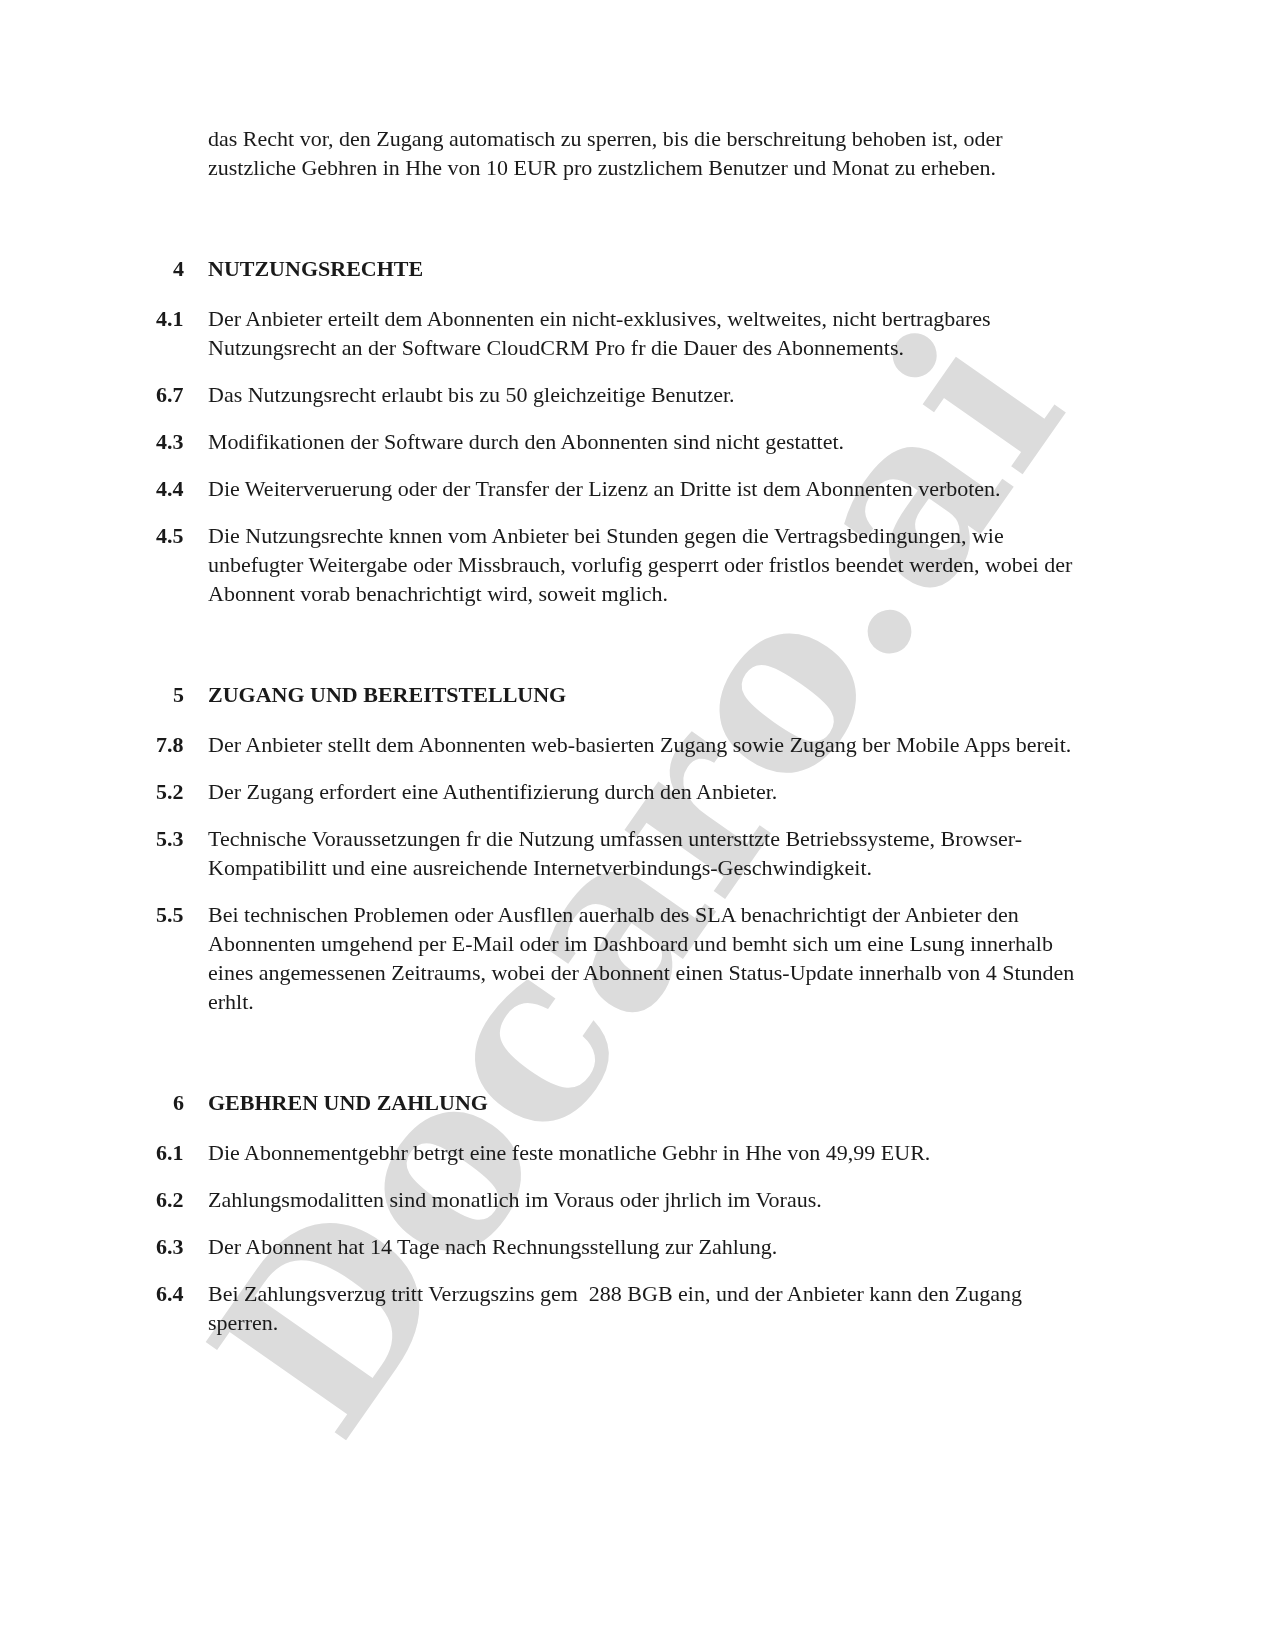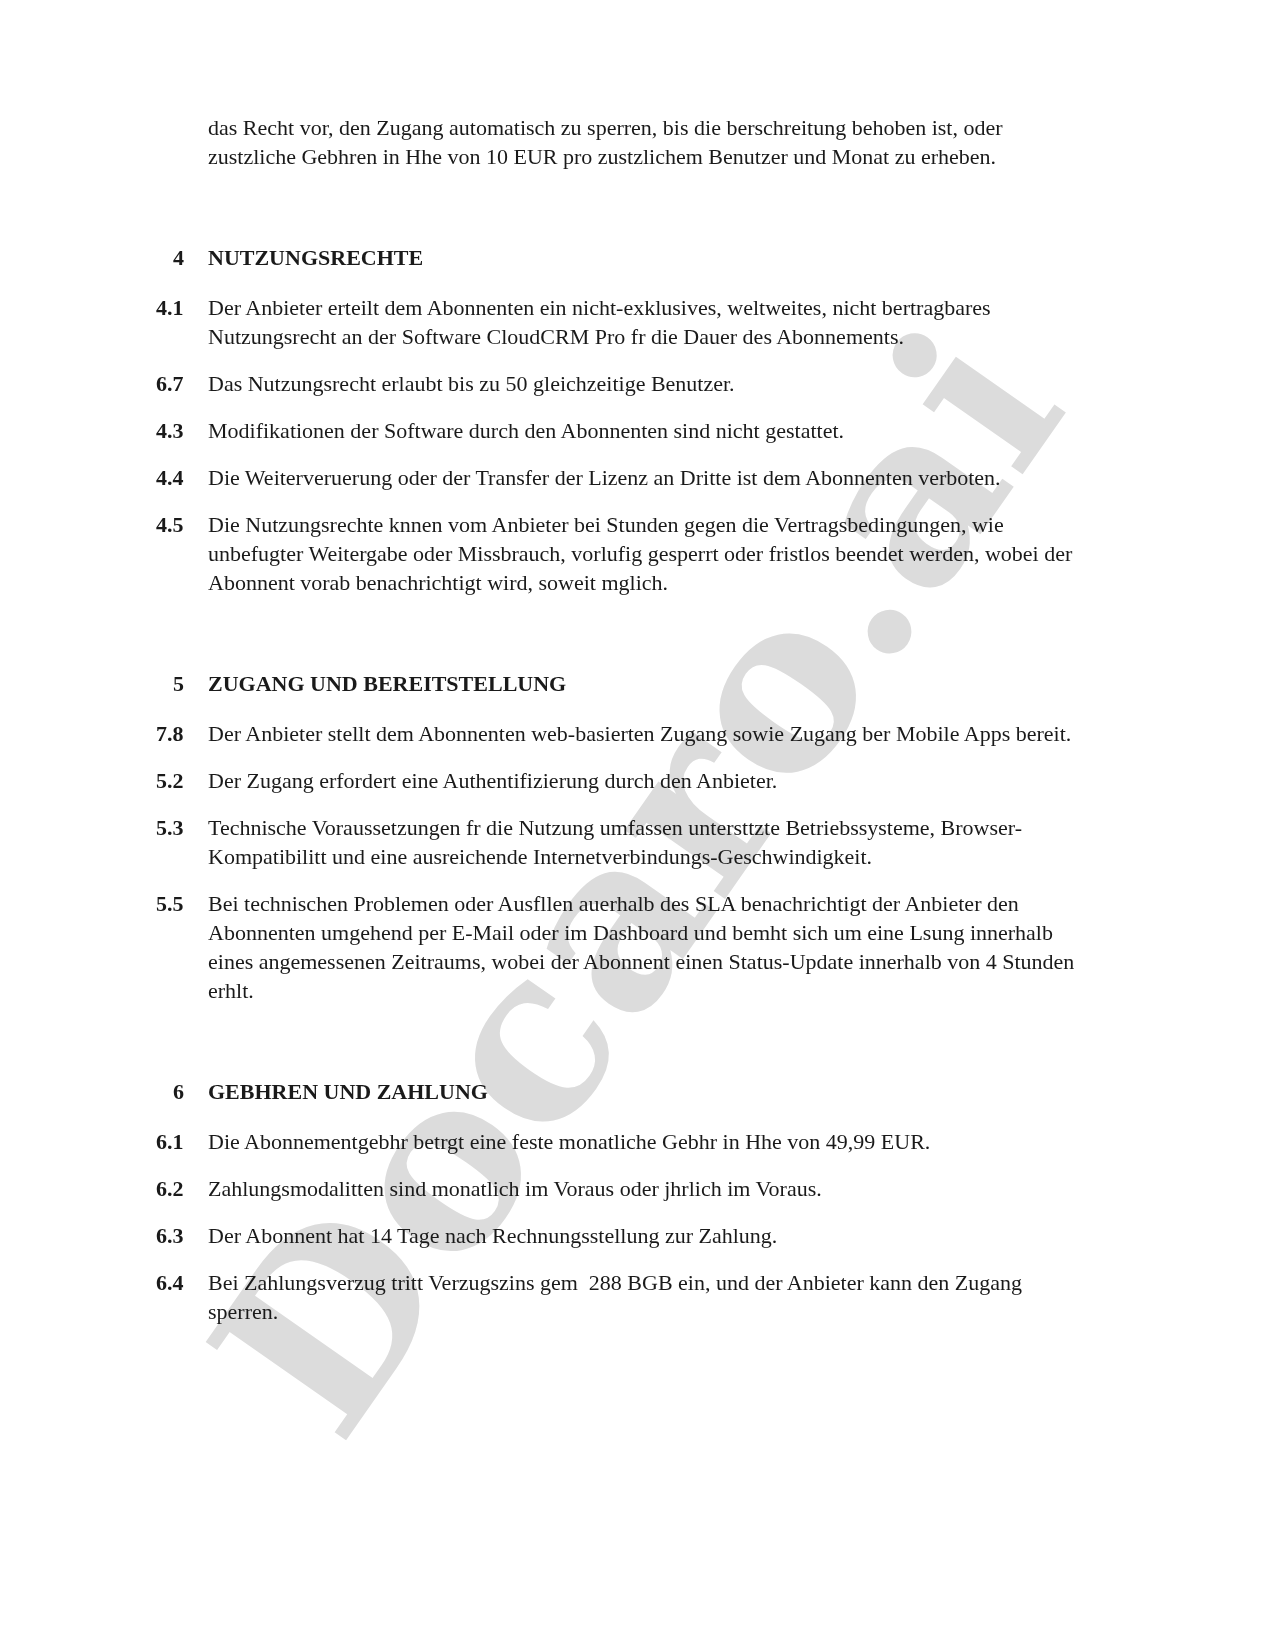--- a/index.html
+++ b/index.html
@@ -29,21 +29,21 @@
     z-index: 0;
     user-select: none;
   }
   .content {
     position: relative;
     z-index: 1;
     padding: 112px 197px 0 208px;
   }
   .clause {
     position: relative;
-    margin: 1px 0 18px 0;
+    margin: 12px 0 18px 0;
     font-size: 22px;
     line-height: 29px;
   }
   .clause-num {
     position: absolute;
     left: -52px;
     top: 0;
     font-weight: bold;
   }
   .clause-text {

